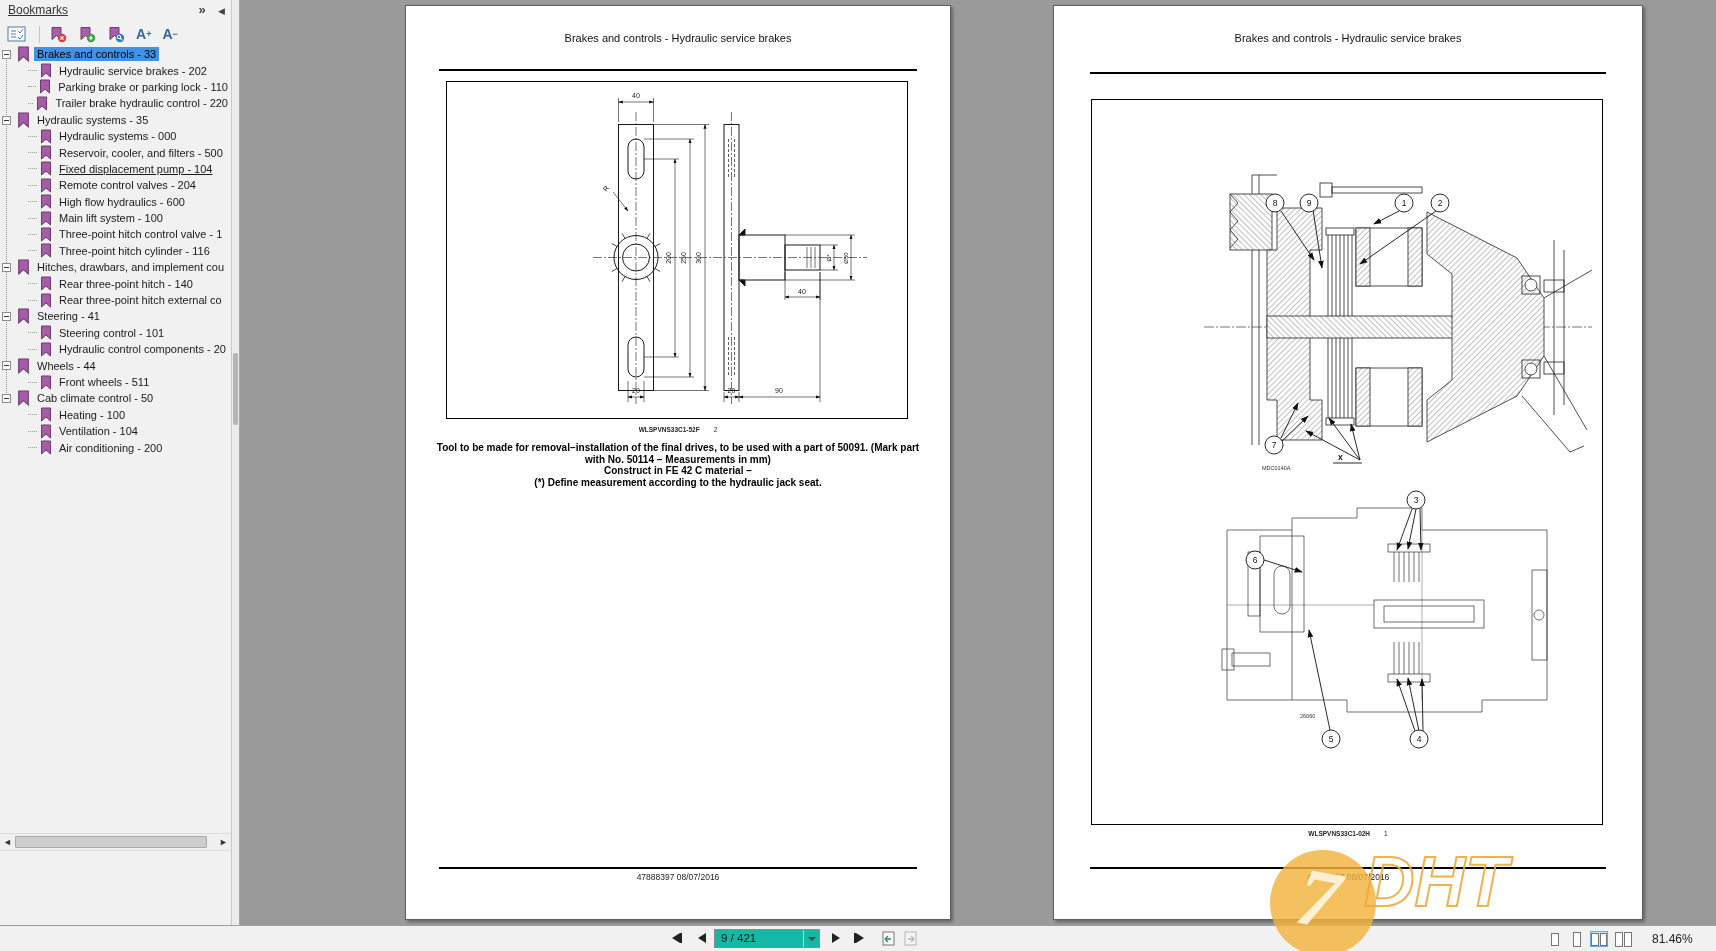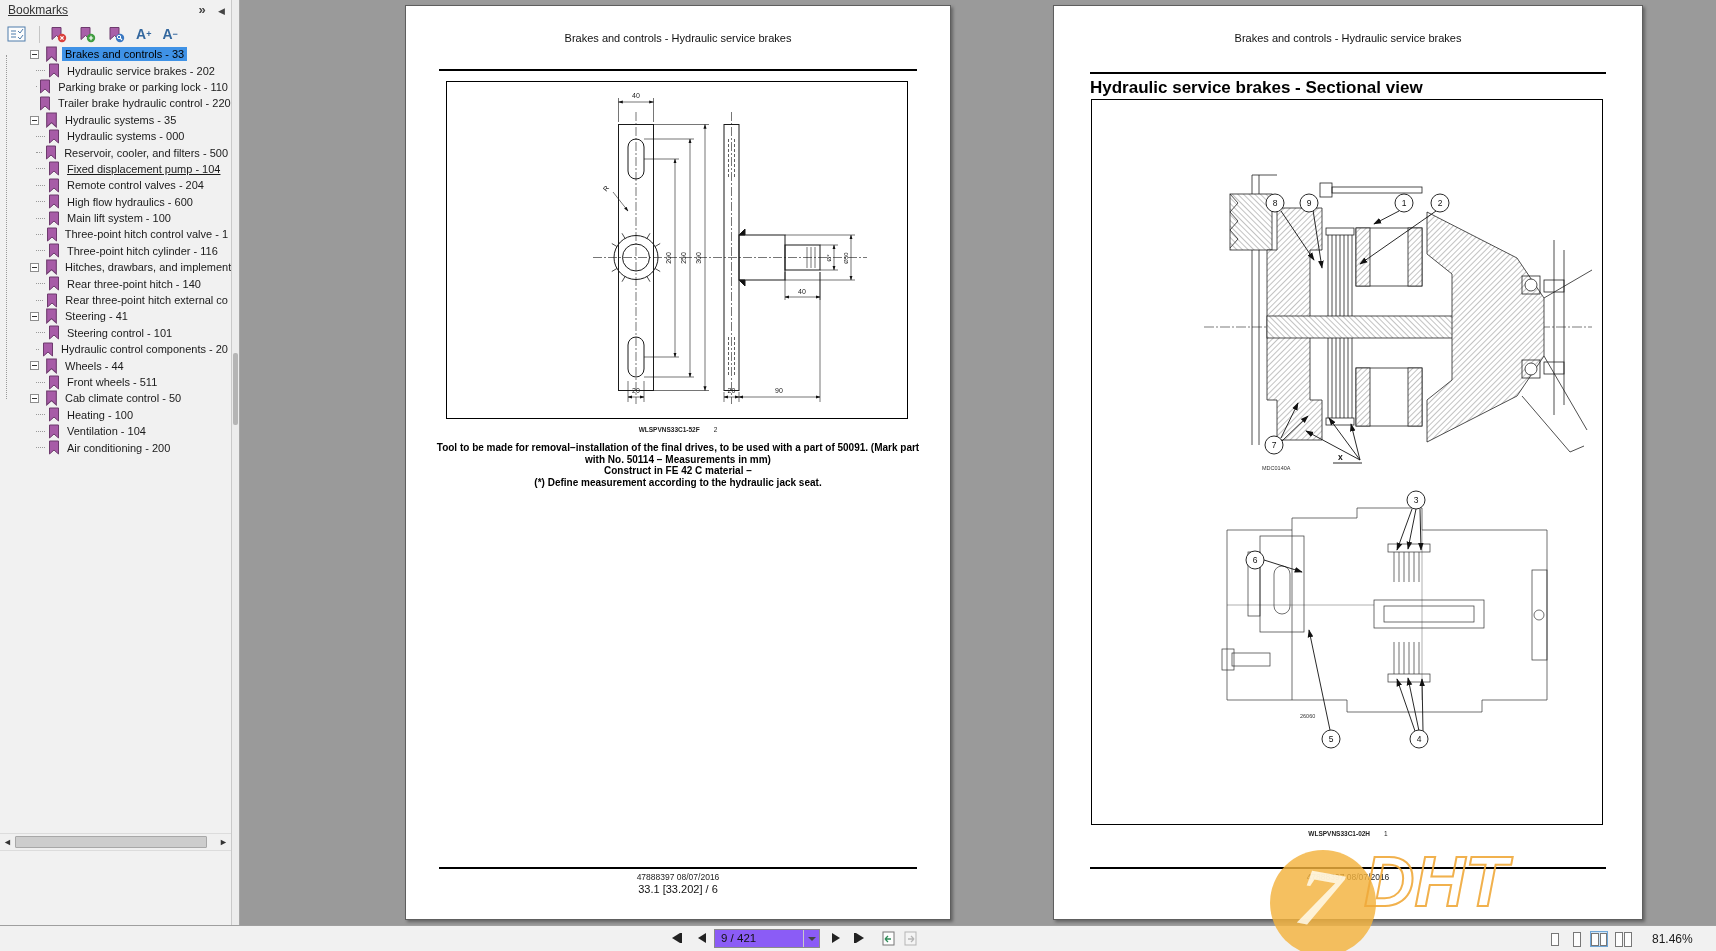--- a/index.html
+++ b/index.html
@@ -19,22 +19,22 @@
     align-items:center;padding-left:7px;}
   .bm-toolbar .tbi{margin-right:11px;display:inline-flex;align-items:center;cursor:pointer;}
   .tb-sep{width:1px;height:17px;background:#c5c5c5;margin:0 9px 0 2px;}
   .a-glyph{font-size:14px;font-weight:bold;color:#33679e;line-height:14px;}
   .a-glyph sup{font-size:9px;}
 
   .bm-tree{position:absolute;left:0;top:46px;right:0;bottom:120px;overflow:hidden;
     font-size:11px;color:#1a1a1a;}
   .bm-trunk{position:absolute;left:6px;top:9px;height:344px;border-left:1px dotted #999;}
   .bm-row{position:relative;height:16.4px;display:flex;align-items:center;white-space:nowrap;cursor:pointer;}
-  .bm-row.lvl0{padding-left:15px;margin-left:28px;}
-  .bm-row.lvl1{padding-left:36px;}
+  .bm-row.lvl0{padding-left:15px;}
+  .bm-row.lvl1{padding-left:28px;}
   .expbox{position:absolute;left:2px;top:4px;width:9px;height:9px;background:#fff;
     border:1px solid #8e8e8e;box-sizing:border-box;}
   .expbox::after{content:"";position:absolute;left:1px;top:3px;width:5px;height:1px;background:#333;}
   .stub{width:9px;border-top:1px dotted #999;margin-right:3px;}
   .bm-row.lvl0 .stub{width:0;margin-right:2px;}
   .bmicon{display:inline-flex;margin-right:4px;}
   .lab{padding:1px 3px;}
   .bm-row.sel .lab{background:#3f92e6;color:#000;}
   .lab.und{text-decoration:underline;}
 
@@ -79,21 +79,21 @@
 
   
   #statusbar{position:absolute;left:0;top:925px;width:1716px;height:26px;background:#f1f1f1;
     border-top:1px solid #9f9f9f;z-index:40;box-sizing:border-box;}
   .nav-btn{position:absolute;top:7px;display:flex;align-items:center;cursor:pointer;}
   .tri-l{width:0;height:0;border-top:5px solid transparent;border-bottom:5px solid transparent;
     border-right:8px solid #222;}
   .tri-r{width:0;height:0;border-top:5px solid transparent;border-bottom:5px solid transparent;
     border-left:8px solid #222;}
   .nav-bar{width:2px;height:10px;background:#222;}
-  .pagebox{position:absolute;left:714px;top:3px;width:106px;height:19px;background:#8b5cf6;
+  .pagebox{position:absolute;left:714px;top:3px;width:106px;height:19px;background:#14b8a6;
     border:1px solid #8a8a8a;box-sizing:border-box;font-size:11.5px;line-height:17px;
     padding-left:6px;color:#111;cursor:text;}
   .pagebox .caret{position:absolute;right:0;top:0;width:15px;height:17px;border-left:1px solid #c9c9c9;cursor:pointer;}
   .pagebox .caret::after{content:"";position:absolute;left:4px;top:7px;width:0;height:0;
     border-left:4px solid transparent;border-right:4px solid transparent;border-top:4px solid #444;}
   .histicon{position:absolute;top:4px;width:17px;height:17px;cursor:pointer;}
   .viewicon{position:absolute;top:5px;width:18px;height:16px;box-sizing:border-box;cursor:pointer;
     display:flex;align-items:center;justify-content:center;gap:1px;}
   .viewicon .pg{width:6px;height:11px;border:1px solid #777;background:#fdfdfd;}
   .viewicon.selected{background:#cde4f7;border:1px solid #6fa6d8;}
@@ -519,27 +519,25 @@
     </div>
     <div class="caption">
       <div>Tool to be made for removal−installation of the final drives, to be used with a part of 50091. (Mark part</div>
       <div>with No. 50114 − Measurements in mm)</div>
       <div>Construct in FE 42 C material −</div>
       <div>(*) Define measurement according to the hydraulic jack seat.</div>
     </div>
 
     <div class="pg-rule bot"></div>
     <div class="pg-footer1">47888397 08/07/2016</div>
-    <div class="pg-footer2">33.1 [33.202] / 6</div>
   </section>
 
   <section class="page" id="page-right">
     <div class="pg-header">Brakes and controls - Hydraulic service brakes</div>
     <div class="pg-rule top"></div>
-    <div class="sect-title">Hydraulic service brakes - Sectional view</div>
 
     <div class="fig-frame">
       <svg width="508" height="722" viewBox="0 0 508 722">
         <defs>
           <pattern id="hp" width="4" height="4" patternUnits="userSpaceOnUse" patternTransform="rotate(45)">
             <rect width="4" height="4" fill="#fff"></rect>
               <line x1="0" y1="0" x2="0" y2="4" stroke="#666" stroke-width="0.8"></line>
           </pattern>
           <pattern id="hp2" width="4" height="4" patternUnits="userSpaceOnUse" patternTransform="rotate(-45)">
             <rect width="4" height="4" fill="#fff"></rect>

